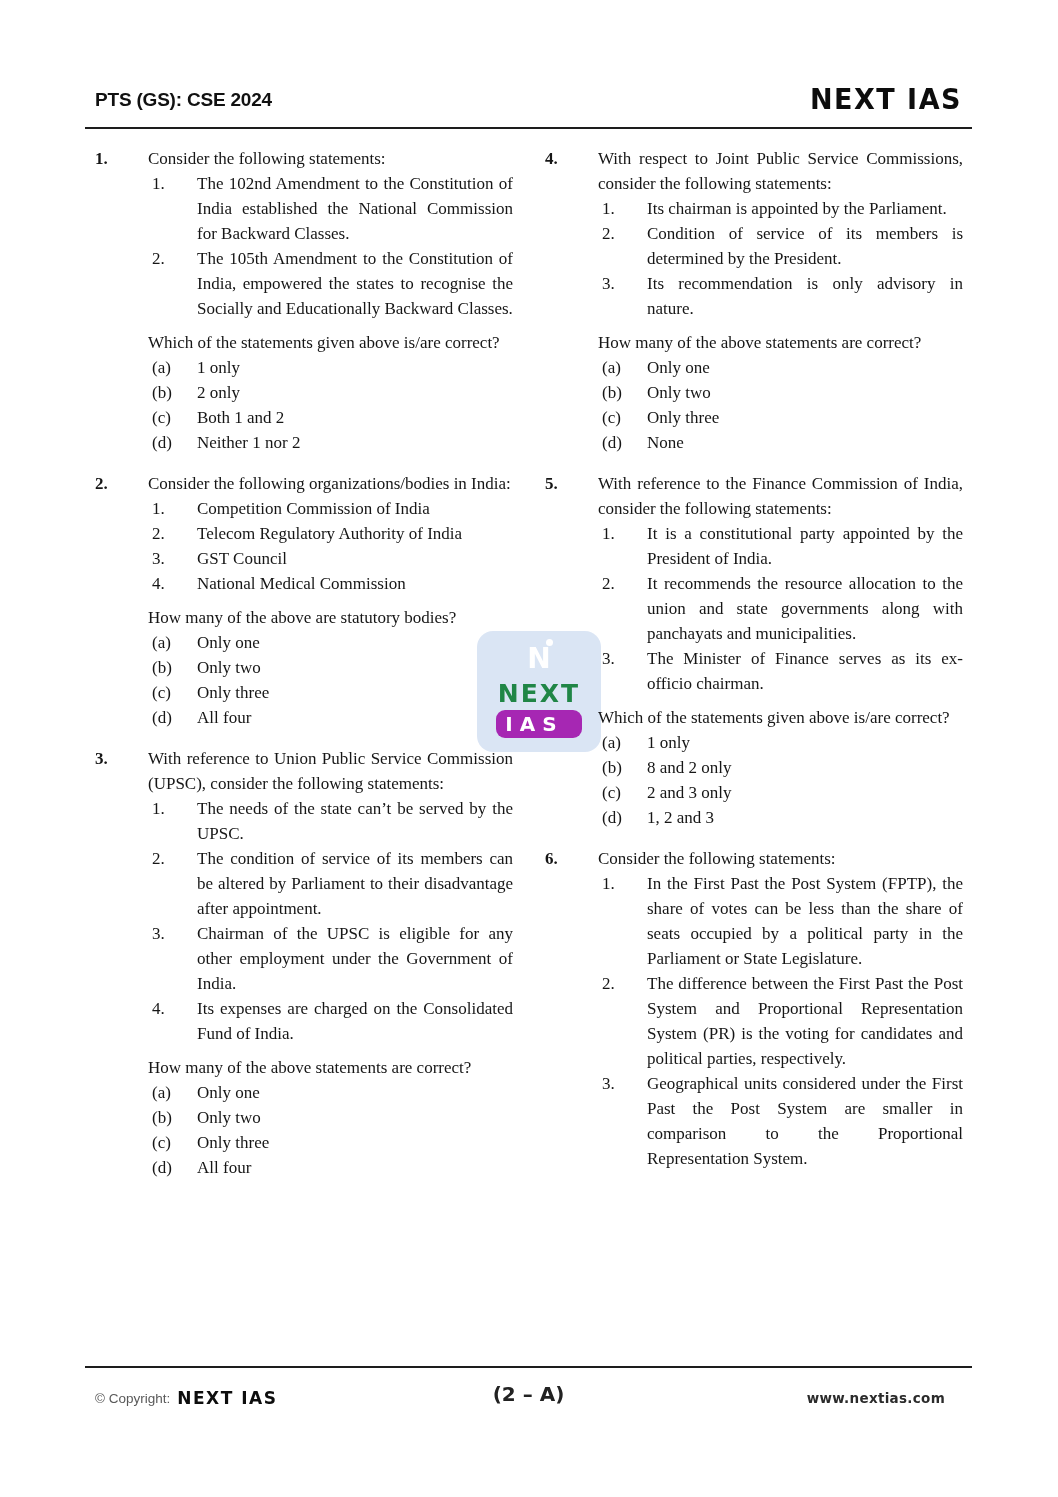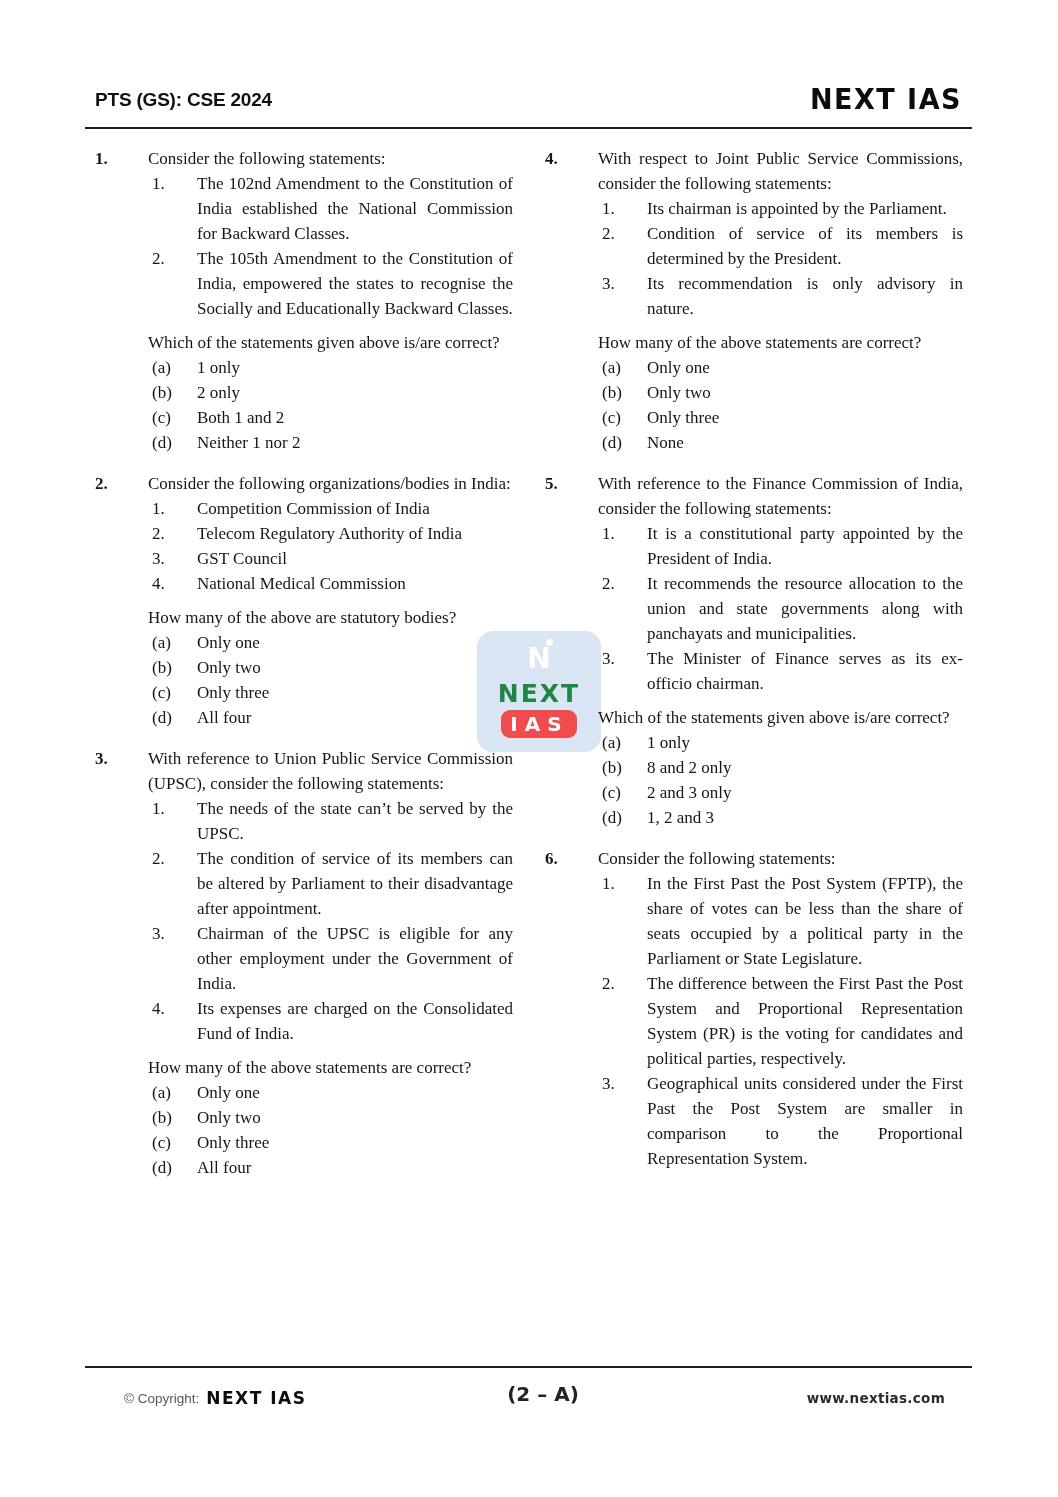--- a/index.html
+++ b/index.html
@@ -18,21 +18,21 @@
   
   .watermark {
     position:absolute; left:477px; top:631px; width:124px; height:121px;
     background:#d9e4f4; border-radius:16px; z-index:1; opacity:0.95;
     display:flex; flex-direction:column; align-items:center; justify-content:center; gap:4px;
     font-family:"DejaVu Sans", sans-serif;
   }
   .wm-n { position:relative; color:#ffffff; font-weight:900; font-size:28px; line-height:1; }
   .wm-n-dot { position:absolute; right:-8px; top:-7px; width:7px; height:7px; border-radius:50%; background:#ffffff; }
   .wm-next { color:#15803d; font-weight:900; font-size:25px; line-height:1; letter-spacing:2px; }
-  .wm-ias { color:#ffffff; font-weight:900; font-size:20px; line-height:1; letter-spacing:7px; background:#ef4444; border-radius:9px; padding:4px 8px 4px 9px; }
+  .wm-ias { color:#ffffff; font-weight:900; font-size:20px; line-height:1; letter-spacing:7px; background:#a21caf; border-radius:9px; padding:4px 18px 4px 9px; }
 
   
   .col { position:absolute; top:146px; width:418px; z-index:2; font-size:17px; line-height:25px; }
   .col-left  { left:95px; }
   .col-right { left:545px; }
 
   .question { display:flex; margin-bottom:16px; }
   .question:last-child { margin-bottom:0; }
   .q-num { width:53px; flex:none; font-weight:bold; }
   .q-body { flex:1; min-width:0; }
@@ -40,21 +40,21 @@
   .stmt { display:flex; padding-left:4px; }
   .stmt-num { width:45px; flex:none; }
   .stmt-text { flex:1; min-width:0; text-align:justify; }
   .q-question { margin-top:9px; text-align:justify; }
   .opt { display:flex; padding-left:4px; }
   .opt-label { width:45px; flex:none; }
   .opt-text { flex:1; min-width:0; }
 
   
   .footer-rule { position:absolute; left:85px; right:86px; top:1366px; border-top:2px solid #1d1d1d; }
-  .footer { position:absolute; left:95px; right:96px; top:1382px; height:32px; font-family:"Liberation Sans", sans-serif;margin-left:29px; }
+  .footer { position:absolute; left:95px; right:96px; top:1382px; height:32px; font-family:"Liberation Sans", sans-serif; }
   .footer-left { position:absolute; left:0; top:6px; display:flex; align-items:center; gap:7px; }
   .copyright-text { color:#595959; font-size:13.5px; }
   .footer .brand-logo { font-size:17px; }
   .page-label { position:absolute; left:50%; top:0; transform:translateX(-50%); font-family:"DejaVu Sans", sans-serif; font-weight:bold; font-size:20px; color:#222; }
   .website { position:absolute; right:17px; top:8px; font-family:"DejaVu Sans", sans-serif; font-weight:bold; font-size:13.5px; color:#2b2b2b; letter-spacing:0.3px; }
 </style>
 </head>
 <body>
 
 <div class="page">

